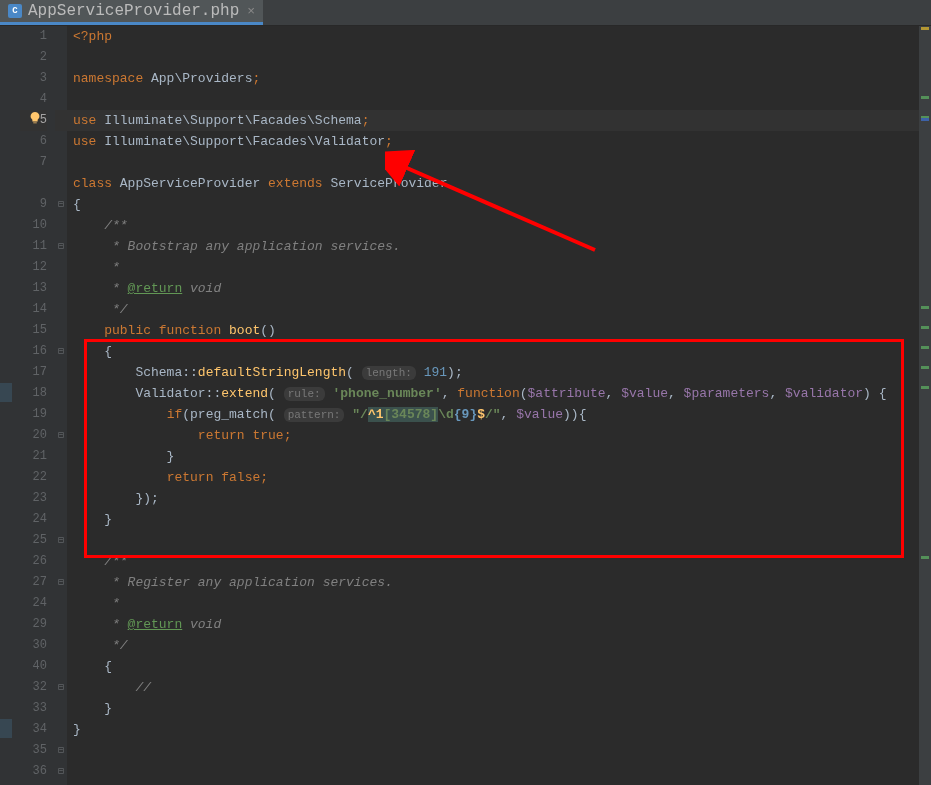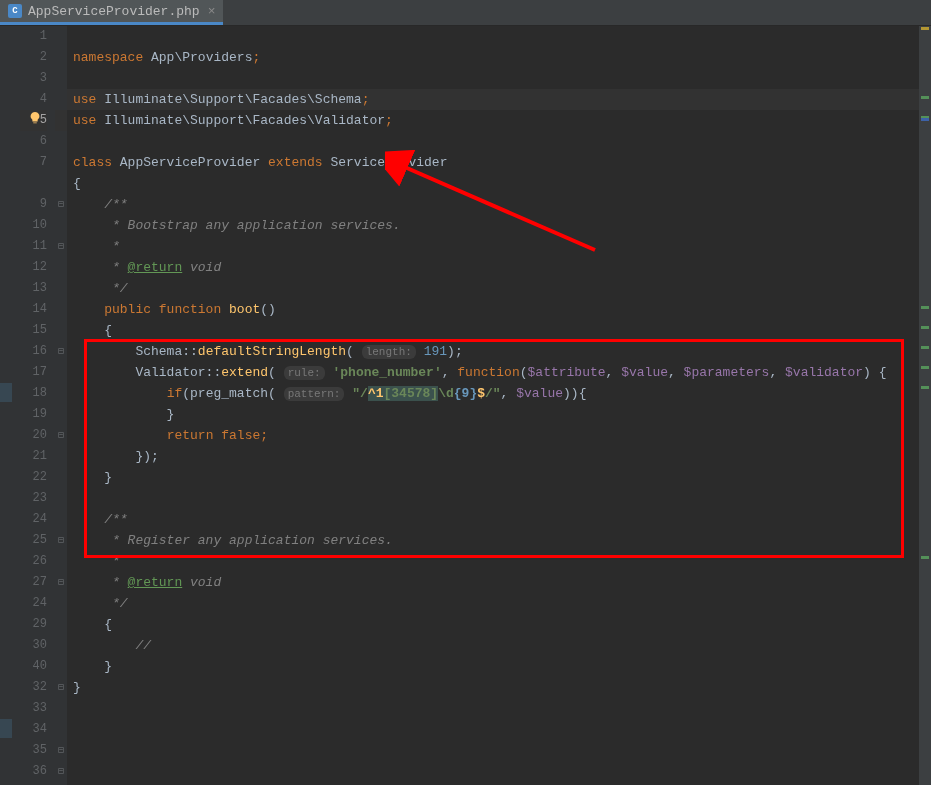--- a/index.html
+++ b/index.html
@@ -31,21 +31,21 @@
   }
   .tab-icon {
     width: 14px; height: 14px;
     display: flex; align-items: center; justify-content: center;
     background: #4a88c7;
     border-radius: 2px;
     color: #fff;
     font-size: 9px;
     font-weight: bold;
   }
-  .tab-label { color: #bbbbbb; font-size: 13px; }
+  .tab-label { color: #bbbbbb; font-size: 16px; }
   .tab-close { color: #8a8a8a; font-size: 13px; margin-left: 2px; }
   .editor {
     display: flex;
     height: calc(100% - 26px);
     position: relative;
   }
   .left-margin {
     width: 20px;
     background: #313335;
   }
@@ -226,38 +226,40 @@
     <div class="line"></div>
     <div class="line"></div>
     <div class="line">⊟</div>
     <div class="line"></div>
     <div class="line"></div>
     <div class="line">⊟</div>
     <div class="line">⊟</div>
   </div>
 
   <div class="code-area">
+    <div class="line"><span class="kw">&lt;?php</span></div>
     <div class="line"></div>
     <div class="line"><span class="kw">namespace</span><span class="default"> App\Providers</span><span class="kw">;</span></div>
     <div class="line"></div>
     <div class="line highlight-line"><span class="kw">use</span><span class="default"> Illuminate\Support\Facades\Schema</span><span class="kw">;</span></div>
     <div class="line"><span class="kw">use</span><span class="default"> Illuminate\Support\Facades\Validator</span><span class="kw">;</span></div>
     <div class="line"></div>
     <div class="line"><span class="kw">class</span><span class="default"> AppServiceProvider </span><span class="kw">extends</span><span class="default"> ServiceProvider</span></div>
     <div class="line"><span class="default">{</span></div>
     <div class="line"><span class="comment">    /**</span></div>
     <div class="line"><span class="comment">     * Bootstrap any application services.</span></div>
     <div class="line"><span class="comment">     *</span></div>
     <div class="line"><span class="comment">     * </span><span class="doc-tag">@return</span><span class="comment"> void</span></div>
     <div class="line"><span class="comment">     */</span></div>
     <div class="line"><span class="kw">    public function </span><span class="fn">boot</span><span class="default">()</span></div>
     <div class="line"><span class="default">    {</span></div>
     <div class="line"><span class="default">        Schema::</span><span class="fn">defaultStringLength</span><span class="default">( </span><span class="hint">length:</span><span> </span><span class="num">191</span><span class="default">);</span></div>
     <div class="line"><span class="default">        Validator::</span><span class="fn">extend</span><span class="default">( </span><span class="hint">rule:</span><span> </span><span class="str">'phone_number'</span><span class="default">, </span><span class="kw">function</span><span class="default">(</span><span class="var">$attribute</span><span class="default">, </span><span class="var">$value</span><span class="default">, </span><span class="var">$parameters</span><span class="default">, </span><span class="var">$validator</span><span class="default">) {</span></div>
     <div class="line"><span class="default">            </span><span class="kw">if</span><span class="default">(preg_match( </span><span class="hint">pattern:</span><span> </span><span class="str">"/</span><span class="str str-bg" style="color:#ffc66d">^1</span><span class="str str-bg">[</span><span class="str str-bg">34578</span><span class="str str-bg">]</span><span class="str">\d</span><span class="str" style="color:#6897bb">{</span><span class="str" style="color:#6897bb">9</span><span class="str" style="color:#6897bb">}</span><span class="str" style="color:#ffc66d">$</span><span class="str">/"</span><span class="default">, </span><span class="var">$value</span><span class="default">)){</span></div>
+    <div class="line"><span class="default">                </span><span class="kw">return true</span><span class="kw">;</span></div>
     <div class="line"><span class="default">            }</span></div>
     <div class="line"><span class="default">            </span><span class="kw">return false</span><span class="kw">;</span></div>
     <div class="line"><span class="default">        });</span></div>
     <div class="line"><span class="default">    }</span></div>
     <div class="line"></div>
     <div class="line"><span class="comment">    /**</span></div>
     <div class="line"><span class="comment">     * Register any application services.</span></div>
     <div class="line"><span class="comment">     *</span></div>
     <div class="line"><span class="comment">     * </span><span class="doc-tag">@return</span><span class="comment"> void</span></div>
     <div class="line"><span class="comment">     */</span></div>

